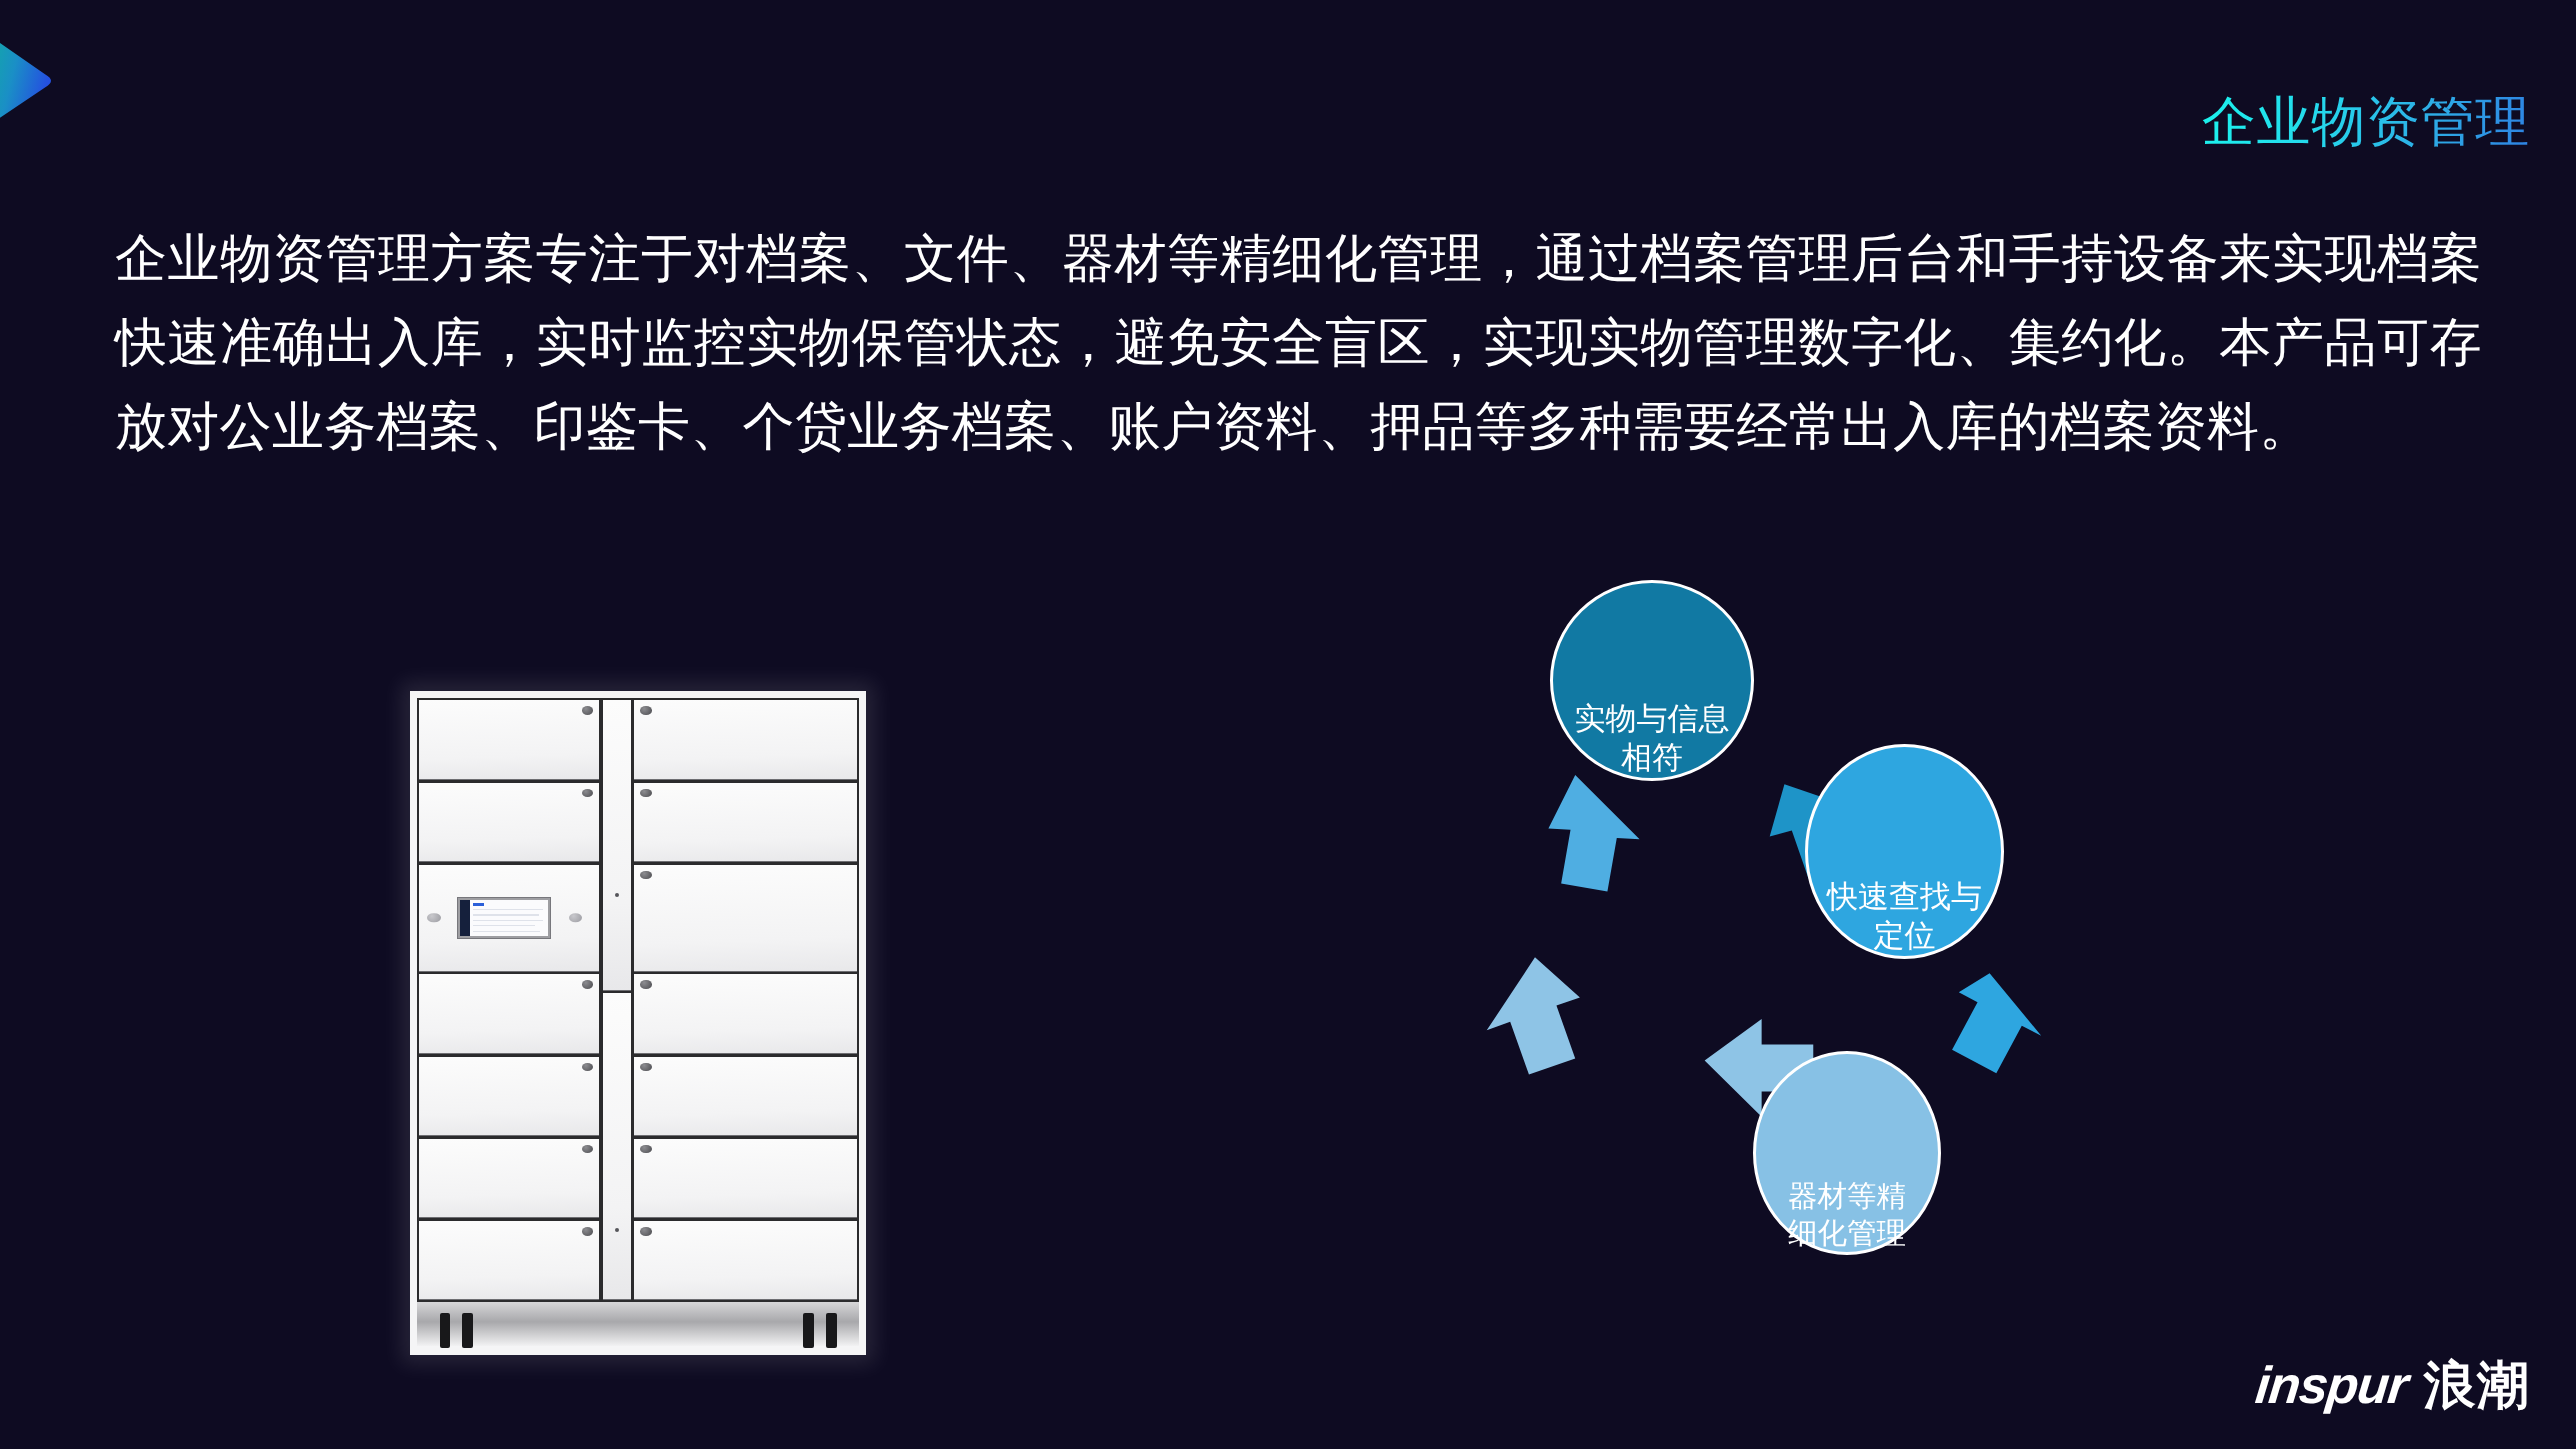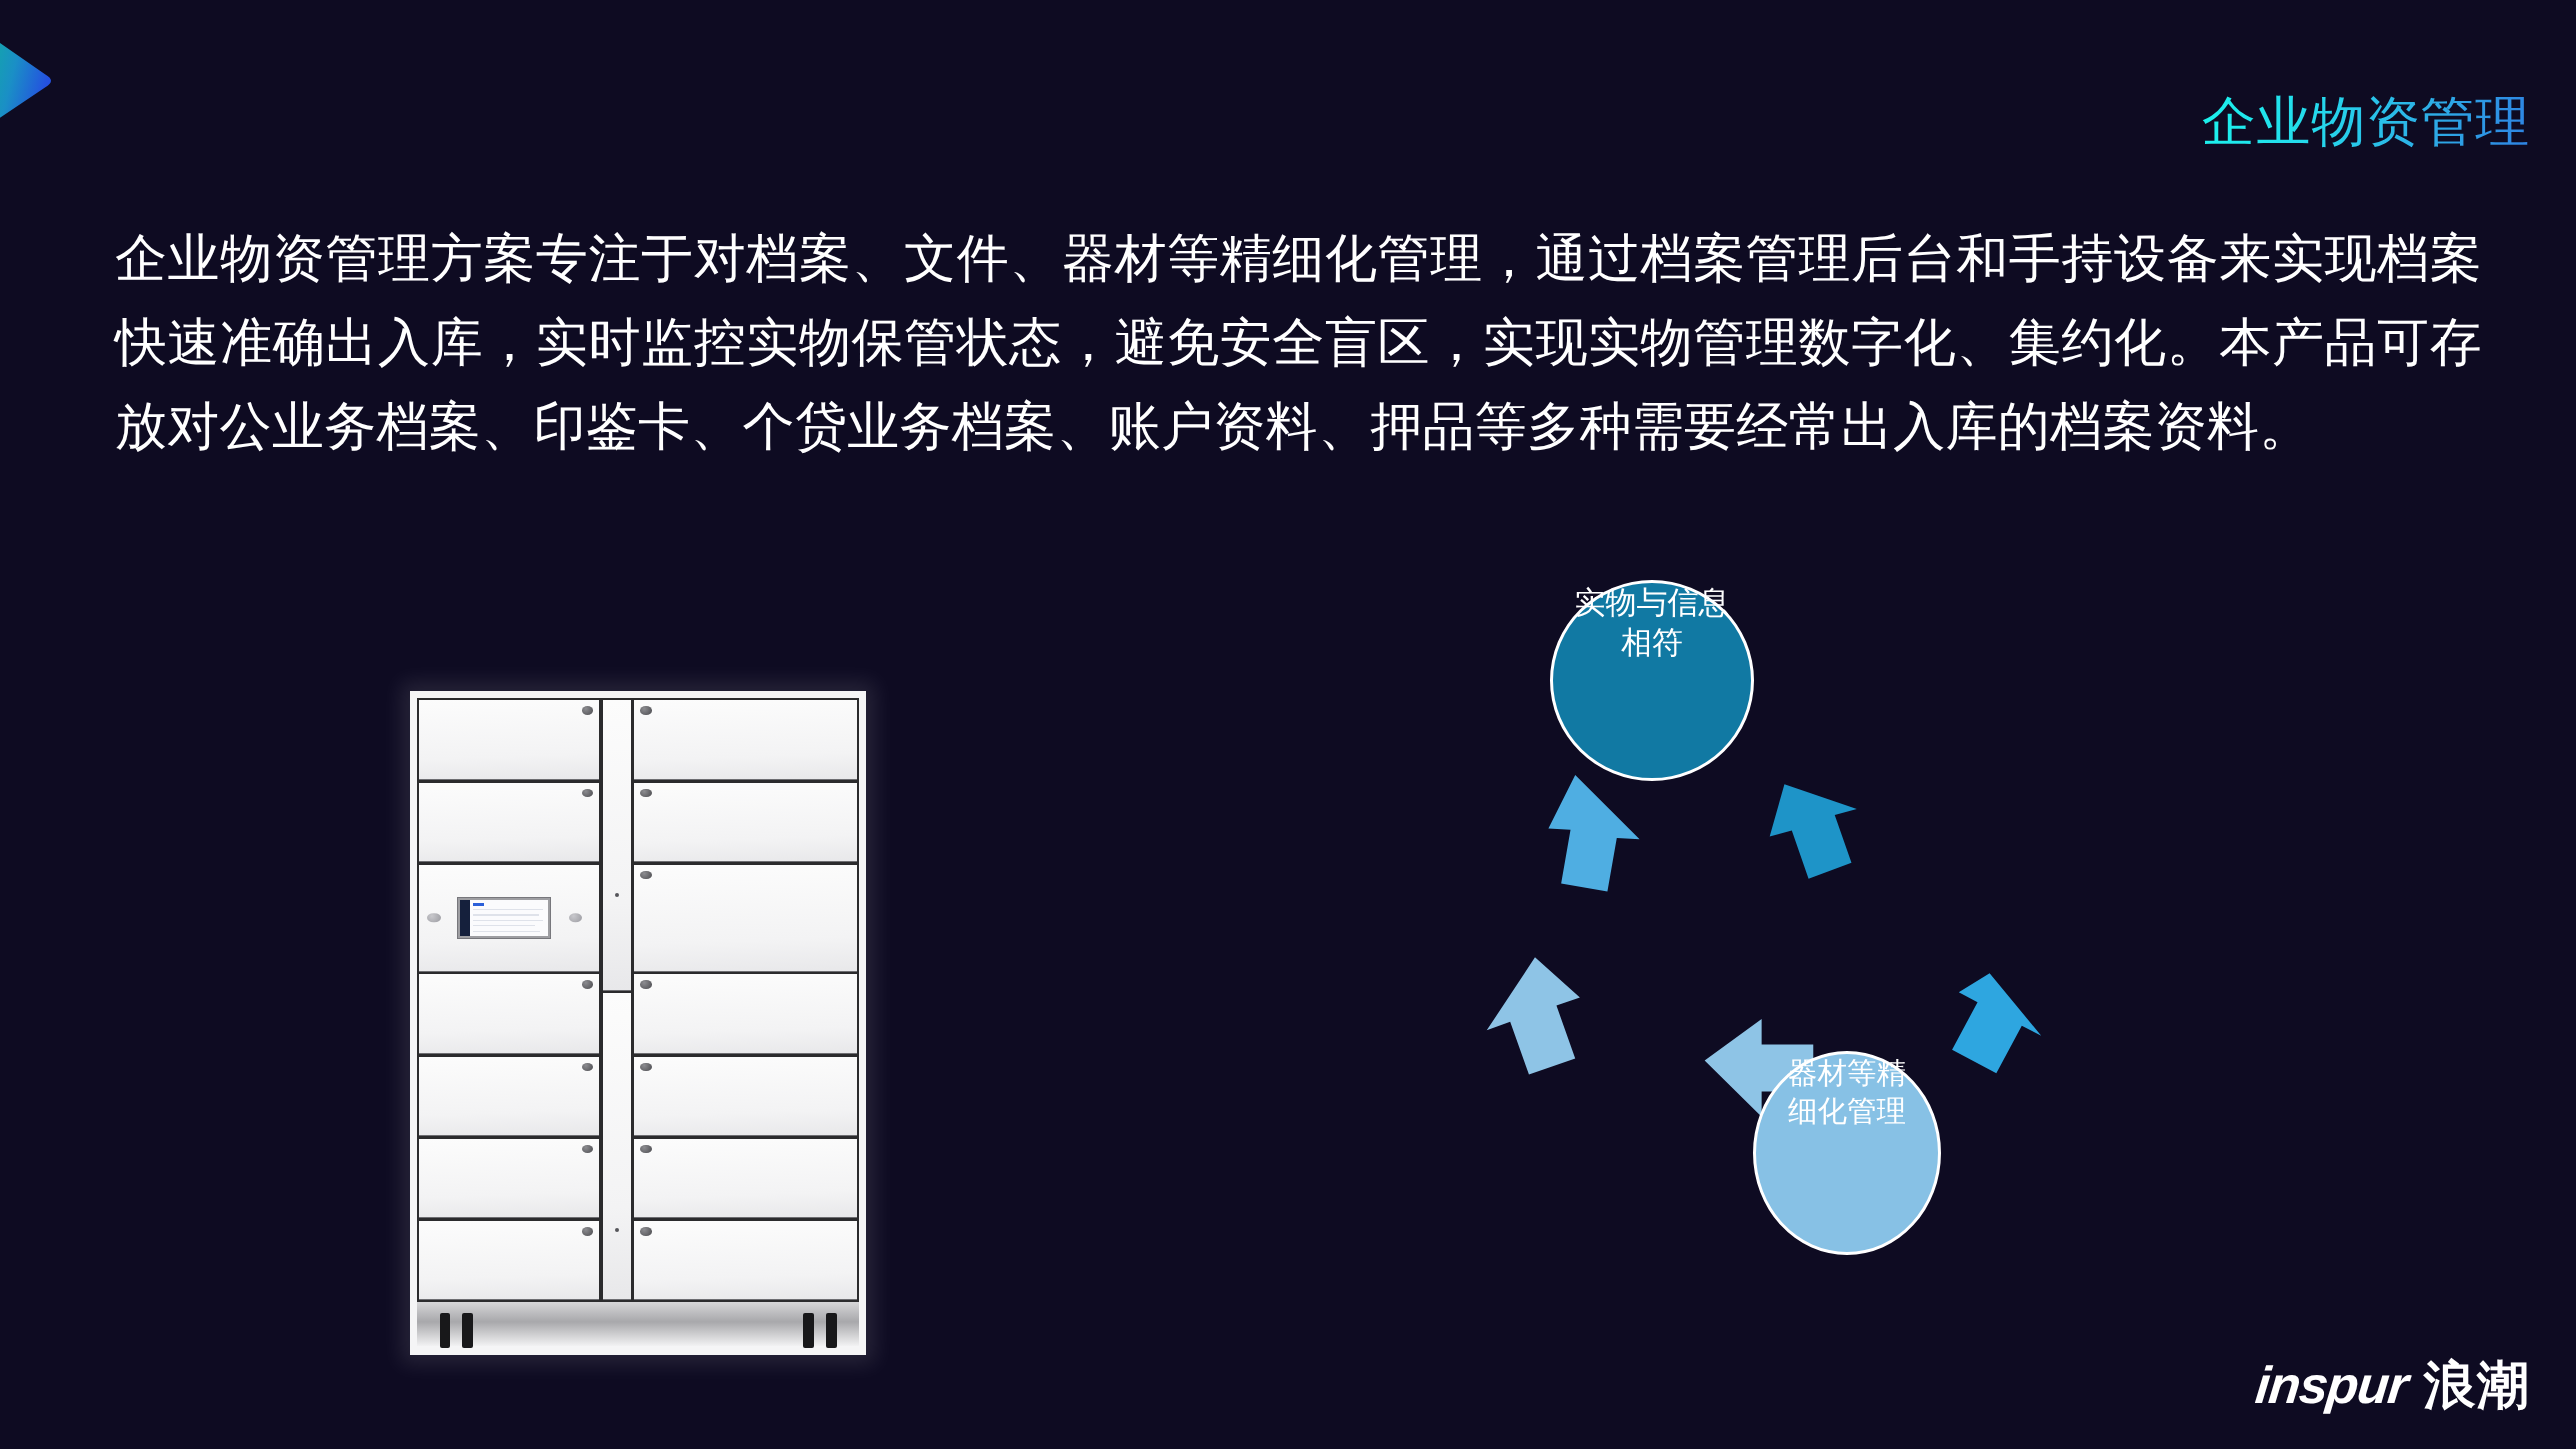--- a/index.html
+++ b/index.html
@@ -128,21 +128,21 @@
 
   
   #cycle {
     position:absolute; left:1374px; top:563px;
     width:845px; height:751px;
   }
   .node {
     position:absolute;
     border:3.4px solid #FFFFFF;
     border-radius:50%;
-    display:flex; align-items:flex-start; justify-content:center;
+    display:flex; align-items:flex-end; justify-content:center;
     text-align:center;
     color:#FFFFFF;
     font-size:31px; line-height:1.28;
     font-weight:normal;
     padding:0 17.4px;
   }
   .node span { display:block; }
 
   
   #logo {
@@ -283,20 +283,23 @@
 
       <g>
         <path d="M 300 316 L 260 396 L 293 398 L 279 478 L 348 490 L 362 410 L 396 412 Z" fill="#4FAEE2"></path>
       </g>
     </svg>
 
     <div class="node" style="left:176px;top:17px;width:204px;height:201px;background:#1179A3;">
       <span>实物与信息相符</span>
     </div>
 
+    <div class="node" style="left:431px;top:181px;width:199px;height:215px;background:#2EA6E0;">
+      <span>快速查找与定位</span>
+    </div>
 
     <div class="node" style="left:379px;top:488px;width:188px;height:204px;background:#87C1E5;font-size:29.5px;">
       <span>器材等精细化管理</span>
     </div>
 
 
   </div>
 
   <div id="logo">
     <span class="mark">inspur</span>

